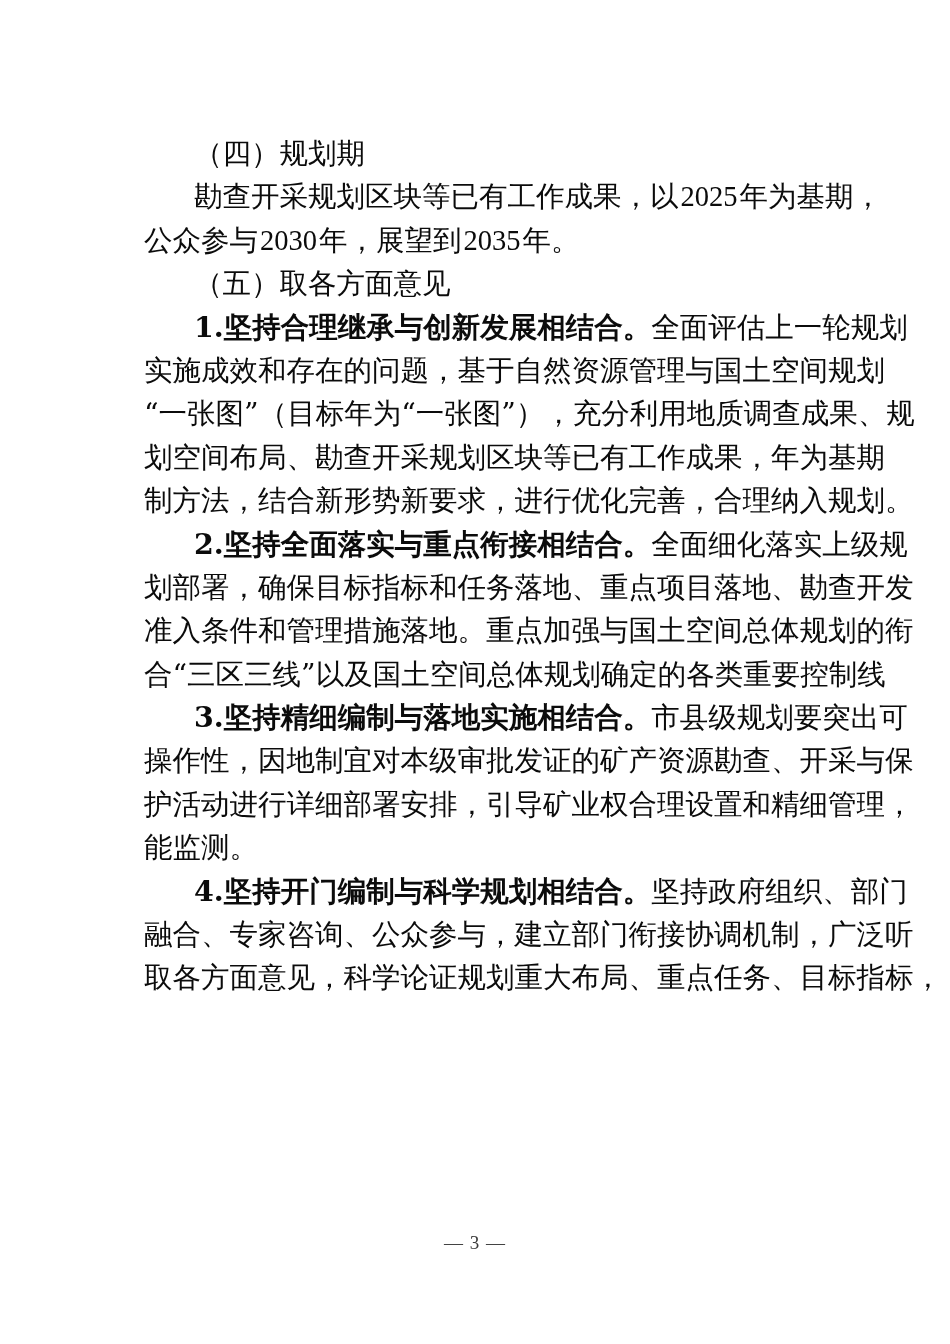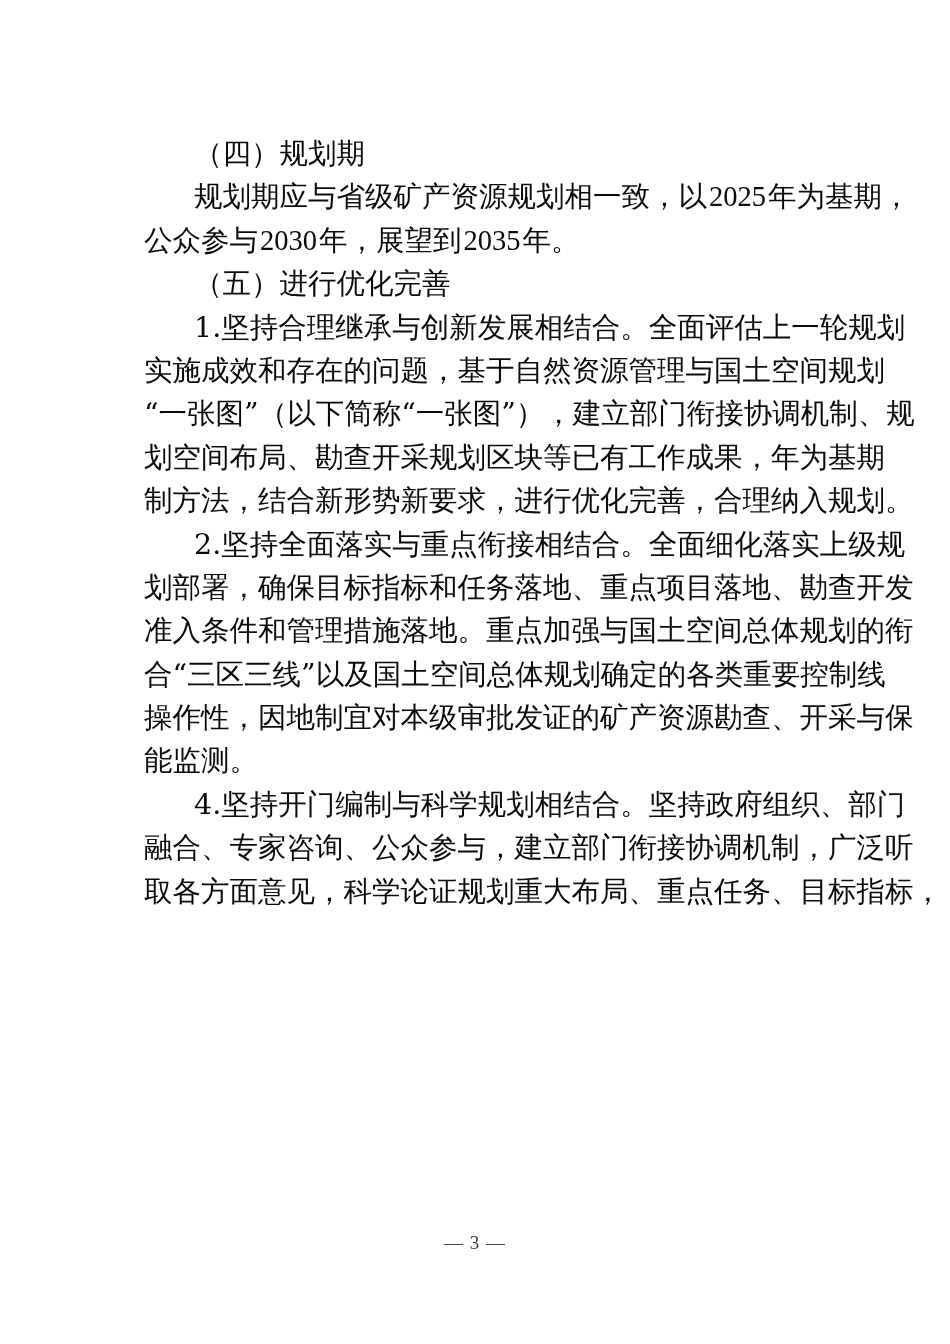--- a/index.html
+++ b/index.html
@@ -43,21 +43,21 @@
     color: #0b0b0b;
     font-weight: normal;
   }
 
   
   .indent {
     padding-left: 50px;
   }
 
   .bold {
-    font-weight: normal;
+    font-weight: bold;
   }
 
   
   .num {
     font-family: Liberation Serif, serif;
     padding: 0 2px;
   }
 
   #page-footer {
     position: absolute;
@@ -73,38 +73,40 @@
 </style>
 </head>
 <body>
 
 <div id="page">
 
   <div id="text-column">
 
     <div class="line indent">（四）规划期</div>
 
-    <div class="line indent"><span>规划期应与省级矿产资源规划相一致，以</span><span class="num">2025</span><span>年为基期，</span></div>
+    <div class="line indent"><span>勘查开采规划区块等已有工作成果，以</span><span class="num">2025</span><span>年为基期，</span></div>
 
     <div class="line"><span>公众参与</span><span class="num">2030</span><span>年，展望到</span><span class="num">2035</span><span>年。</span></div>
 
-    <div class="line indent">（五）进行优化完善</div>
+    <div class="line indent">（五）取各方面意见</div>
 
     <div class="line indent"><span class="bold">1.坚持合理继承与创新发展相结合。</span><span>全面评估上一轮规划</span></div>
     <div class="line">实施成效和存在的问题，基于自然资源管理与国土空间规划</div>
-    <div class="line">“一张图”（以下简称“一张图”），建立部门衔接协调机制、规</div>
+    <div class="line">“一张图”（目标年为“一张图”），充分利用地质调查成果、规</div>
     <div class="line">划空间布局、勘查开采规划区块等已有工作成果，年为基期</div>
     <div class="line">制方法，结合新形势新要求，进行优化完善，合理纳入规划。</div>
 
     <div class="line indent"><span class="bold">2.坚持全面落实与重点衔接相结合。</span><span>全面细化落实上级规</span></div>
     <div class="line">划部署，确保目标指标和任务落地、重点项目落地、勘查开发</div>
     <div class="line">准入条件和管理措施落地。重点加强与国土空间总体规划的衔</div>
     <div class="line">合“三区三线”以及国土空间总体规划确定的各类重要控制线</div>
 
+    <div class="line indent"><span class="bold">3.坚持精细编制与落地实施相结合。</span><span>市县级规划要突出可</span></div>
     <div class="line">操作性，因地制宜对本级审批发证的矿产资源勘查、开采与保</div>
+    <div class="line">护活动进行详细部署安排，引导矿业权合理设置和精细管理，</div>
     <div class="line">能监测。</div>
 
     <div class="line indent"><span class="bold">4.坚持开门编制与科学规划相结合。</span><span>坚持政府组织、部门</span></div>
     <div class="line">融合、专家咨询、公众参与，建立部门衔接协调机制，广泛听</div>
     <div class="line">取各方面意见，科学论证规划重大布局、重点任务、目标指标，</div>
 
   </div>
 
   <div id="page-footer">— 3 —</div>
 

